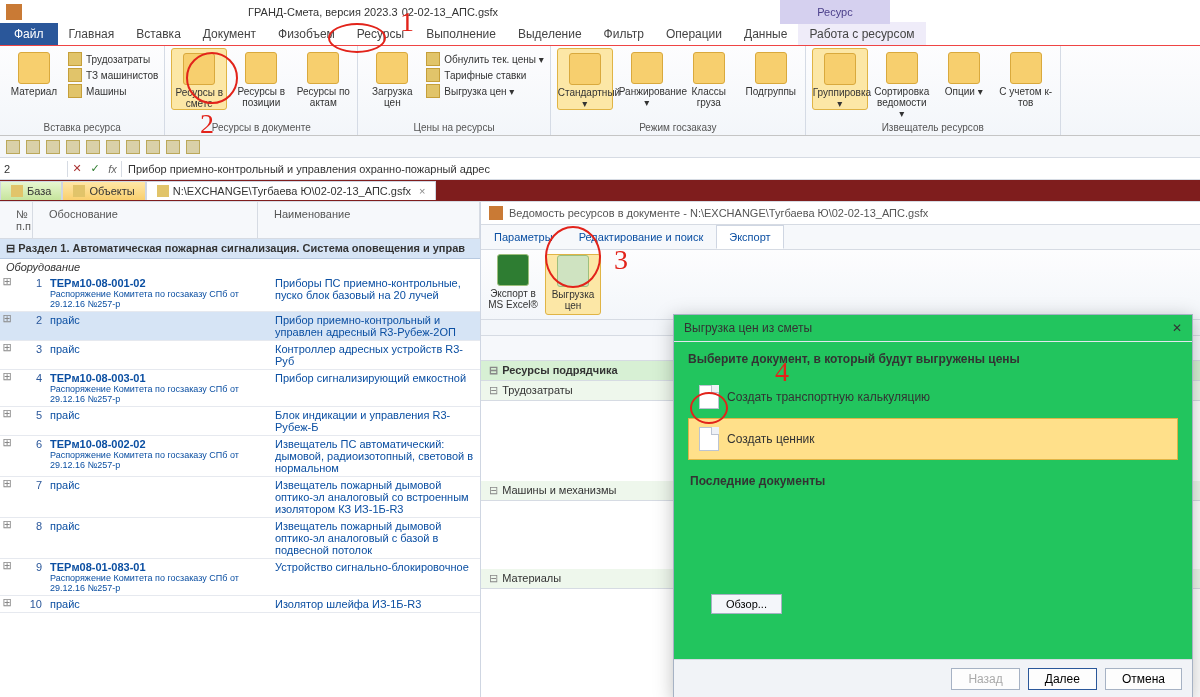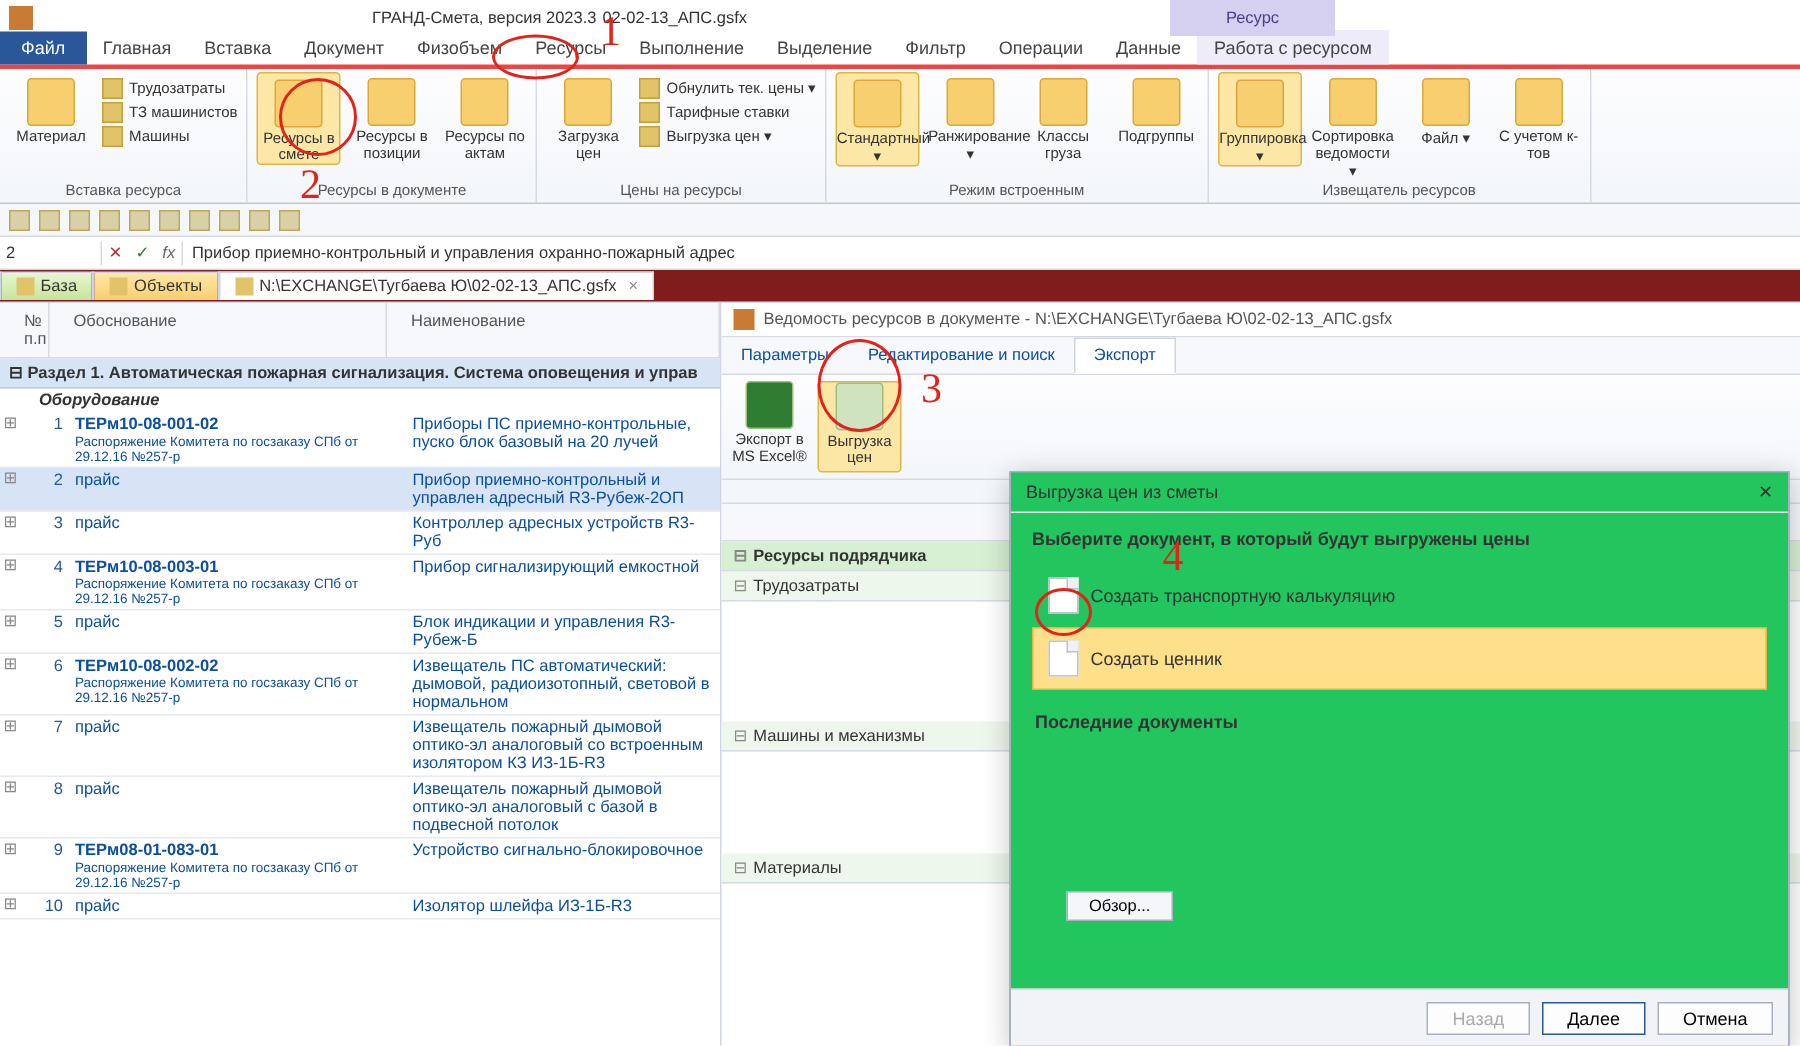--- a/index.html
+++ b/index.html
@@ -6,21 +6,21 @@
 body { width: 1200px; height: 697px; background: #fff; font-size: 11px; color: #333; overflow: hidden; position: relative; }
 
 
 .titlebar { height: 24px; display: flex; align-items: center; background: #fff; padding: 0 6px; font-size: 11px; }
 .titlebar .appicon { width: 16px; height: 16px; margin-right: 6px; background:#c97a35; }
 .titlebar .title { flex: 0 0 auto; margin-left: 220px; }
 .titlebar .filename { margin-left: 4px; }
 .contextual-tab-hdr { position:absolute; right:310px; top:0; width:110px; height:24px; background:#d5d0ef; color:#4a3e8a; text-align:center; line-height:24px; font-size:11px; }
 
 
-.tabstrip { height: 22px; display: flex; align-items: flex-end; border-bottom: 3px solid #ef4444; background:#fff; }
+.tabstrip { height: 22px; display: flex; align-items: flex-end; border-bottom: 1px solid #ef4444; background:#fff; }
 .tab-file { background:#2a579a; color:#fff; padding:4px 14px; font-size:12px; }
 .tab { padding:4px 10px; font-size:12px; color:#444; cursor:pointer; border:1px solid transparent; border-bottom:none; }
 .tab.red-circle { position:relative; }
 .tab.contextual { background:#efecf9; }
 
 
 .ribbon { height: 90px; background: linear-gradient(#fdfdfe,#f3f6fa); border-bottom:1px solid #c5c5c5; display:flex; }
 .group { border-right:1px solid #d5dbe5; padding:2px 6px 0 6px; display:flex; flex-direction:column; justify-content:space-between; }
 .group-body { display:flex; gap:6px; align-items:flex-start; flex:1; }
 .group-label { text-align:center; font-size:10px; color:#555; padding-bottom:2px; }
@@ -57,21 +57,21 @@
 .c-just { width:225px; }
 .c-name { flex:1; }
 .grow { display:flex; border-bottom:1px solid #e6e9ef; }
 .grow .c-num { width:32px; text-align:right; padding:2px 4px; color:#2a579a; }
 .grow .exp { width:14px; text-align:center; color:#888; cursor:pointer; }
 .grow .c-just { width:225px; padding:2px 4px; }
 .grow .c-name { flex:1; padding:2px 4px; color:#0b4fa2; }
 .code { color:#0b4fa2; font-weight:bold; }
 .note { color:#0b4fa2; font-size:9px; }
 .section-row { background:#d6e4f5; padding:3px 6px; font-weight:bold; border-bottom:1px solid #b7c9e0; }
-.subhdr { font-style:italic; font-weight:bold; padding:2px 6px; color:#333;margin-left:20px; }
+.subhdr { font-style:italic; font-weight:normal; padding:2px 6px; color:#333; }
 .grow.sel { background:#d6e4f5; }
 .price { color:#0b4fa2; }
 
 
 .vedomost { flex:1; border-left:1px solid #cfd6e2; display:flex; flex-direction:column; position:relative; }
 .ved-title { background:#fff; padding:4px 8px; font-size:11px; color:#555; display:flex; align-items:center; gap:6px; border-bottom:1px solid #d6dbe3;}
 .ved-title .vic { width:14px; height:14px; background:#c97a35; }
 .ved-tabs { display:flex; background:#f6f8fb; border-bottom:1px solid #d6dbe3; font-size:11px; }
 .ved-tabs .vtab { padding:5px 12px; color:#0b4fa2; cursor:pointer; border:1px solid transparent; }
 .ved-tabs .vtab.active { background:#fff; border:1px solid #cfd6e2; border-bottom-color:#fff; }
@@ -182,27 +182,27 @@
     </div>
     <div class="group-label">Цены на ресурсы</div>
   </div>
   <div class="group">
     <div class="group-body">
       <div class="big-btn selected"><div class="ico"></div><span>Стандартный ▾</span></div>
       <div class="big-btn"><div class="ico"></div><span>Ранжирование ▾</span></div>
       <div class="big-btn"><div class="ico"></div><span>Классы груза</span></div>
       <div class="big-btn"><div class="ico"></div><span>Подгруппы</span></div>
     </div>
-    <div class="group-label">Режим встроенным</div>
+    <div class="group-label">Режим госзаказу</div>
   </div>
   <div class="group">
     <div class="group-body">
       <div class="big-btn selected"><div class="ico"></div><span>Группировка ▾</span></div>
       <div class="big-btn"><div class="ico"></div><span>Сортировка ведомости ▾</span></div>
-      <div class="big-btn"><div class="ico"></div><span>Файл ▾</span></div>
+      <div class="big-btn"><div class="ico"></div><span>Опции ▾</span></div>
       <div class="big-btn"><div class="ico"></div><span>С учетом к-тов</span></div>
     </div>
     <div class="group-label">Извещатель ресурсов</div>
   </div>
 </div>
 
 <div class="qat">
   <span class="qic"></span>
   <span class="qic"></span>
   <span class="qic"></span>

